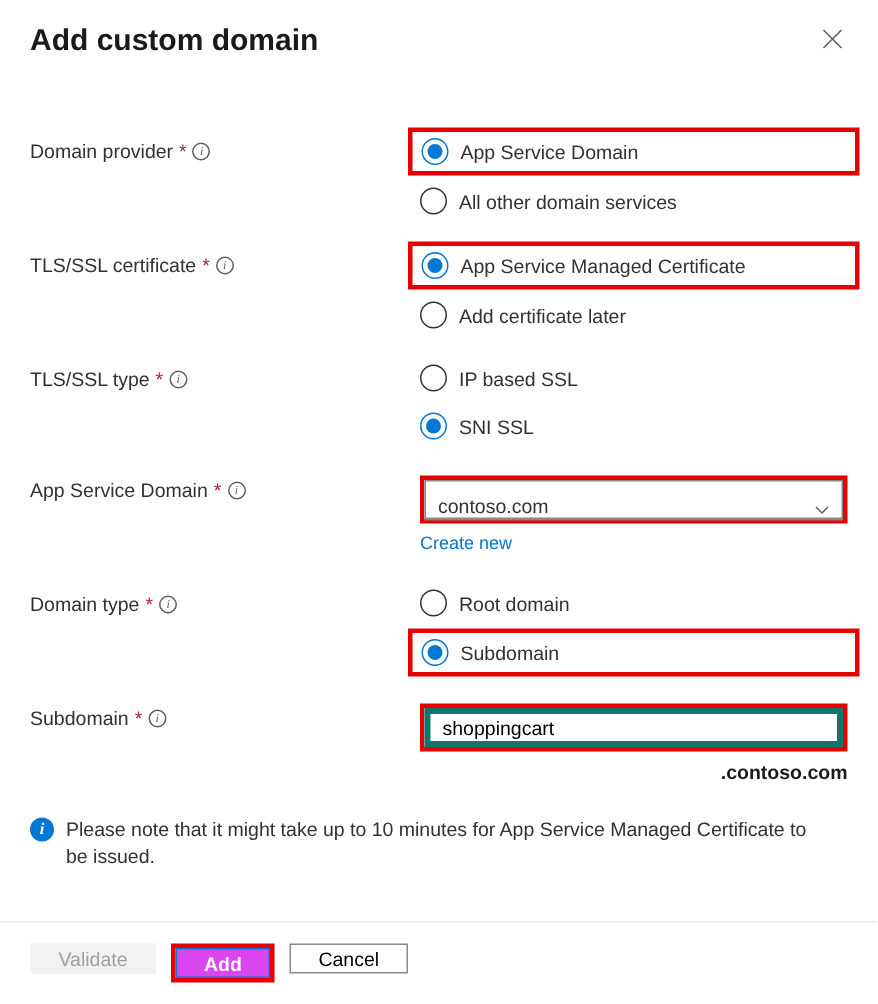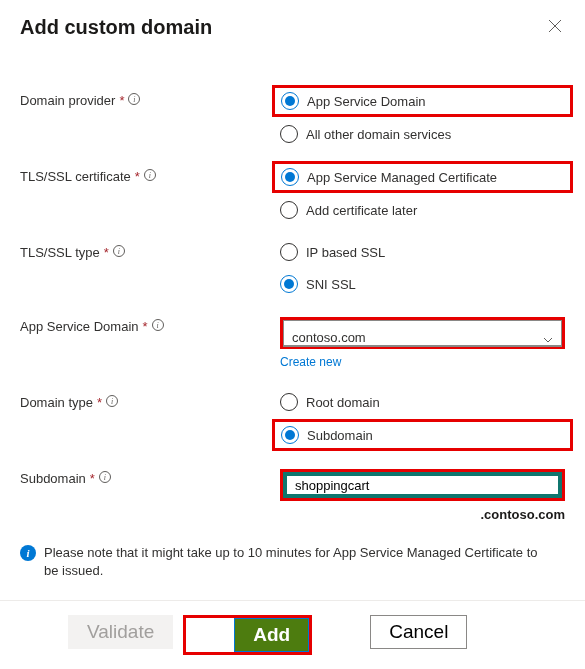--- a/index.html
+++ b/index.html
@@ -43,20 +43,21 @@
   .field-row {
     display: flex;
     align-items: flex-start;
     margin-top: 24px;
   }
   .field-row:first-child { margin-top: 14px; }
   .label-col {
     width: 260px;
     flex-shrink: 0;
     display: flex;
+    align-items: center;
     gap: 4px;
     padding-top: 2px;
   }
   .label-col .label { color: #323130; }
   .req { color: #a4262c; }
   .info-icon {
     width: 12px; height: 12px;
     border: 1px solid #605e5c;
     border-radius: 50%;
     display: inline-flex;
@@ -169,37 +170,36 @@
     font-size: 13px;
     line-height: 1.4;
   }
   .footer {
     border-top: 1px solid #edebe9;
     padding: 14px 20px;
     display: flex;
     gap: 10px;
   }
   .btn {
-    height: 34px;
+    height: 20px;
     padding: 0 18px;
-    font-size: 19px;
+    font-size: 13px;
     font-family: inherit;
     cursor: pointer;
     border: 1px solid #8a8886;
     background: #fff;
-    margin-left: 48px;
   }
   .btn.disabled {
     background: #f3f2f1;
     color: #a19f9d;
     border-color: #f3f2f1;
     cursor: default;
   }
   .btn.primary {
-    background: #4d7c0f;
+    background: #d946ef;
     color: #fff;
     border-color: #0078d4;
     font-weight: 600;
   }
   .primary-wrap {
     border: 3px solid #e60000;
     display: inline-flex;
     padding: 0;
   }
 </style>

